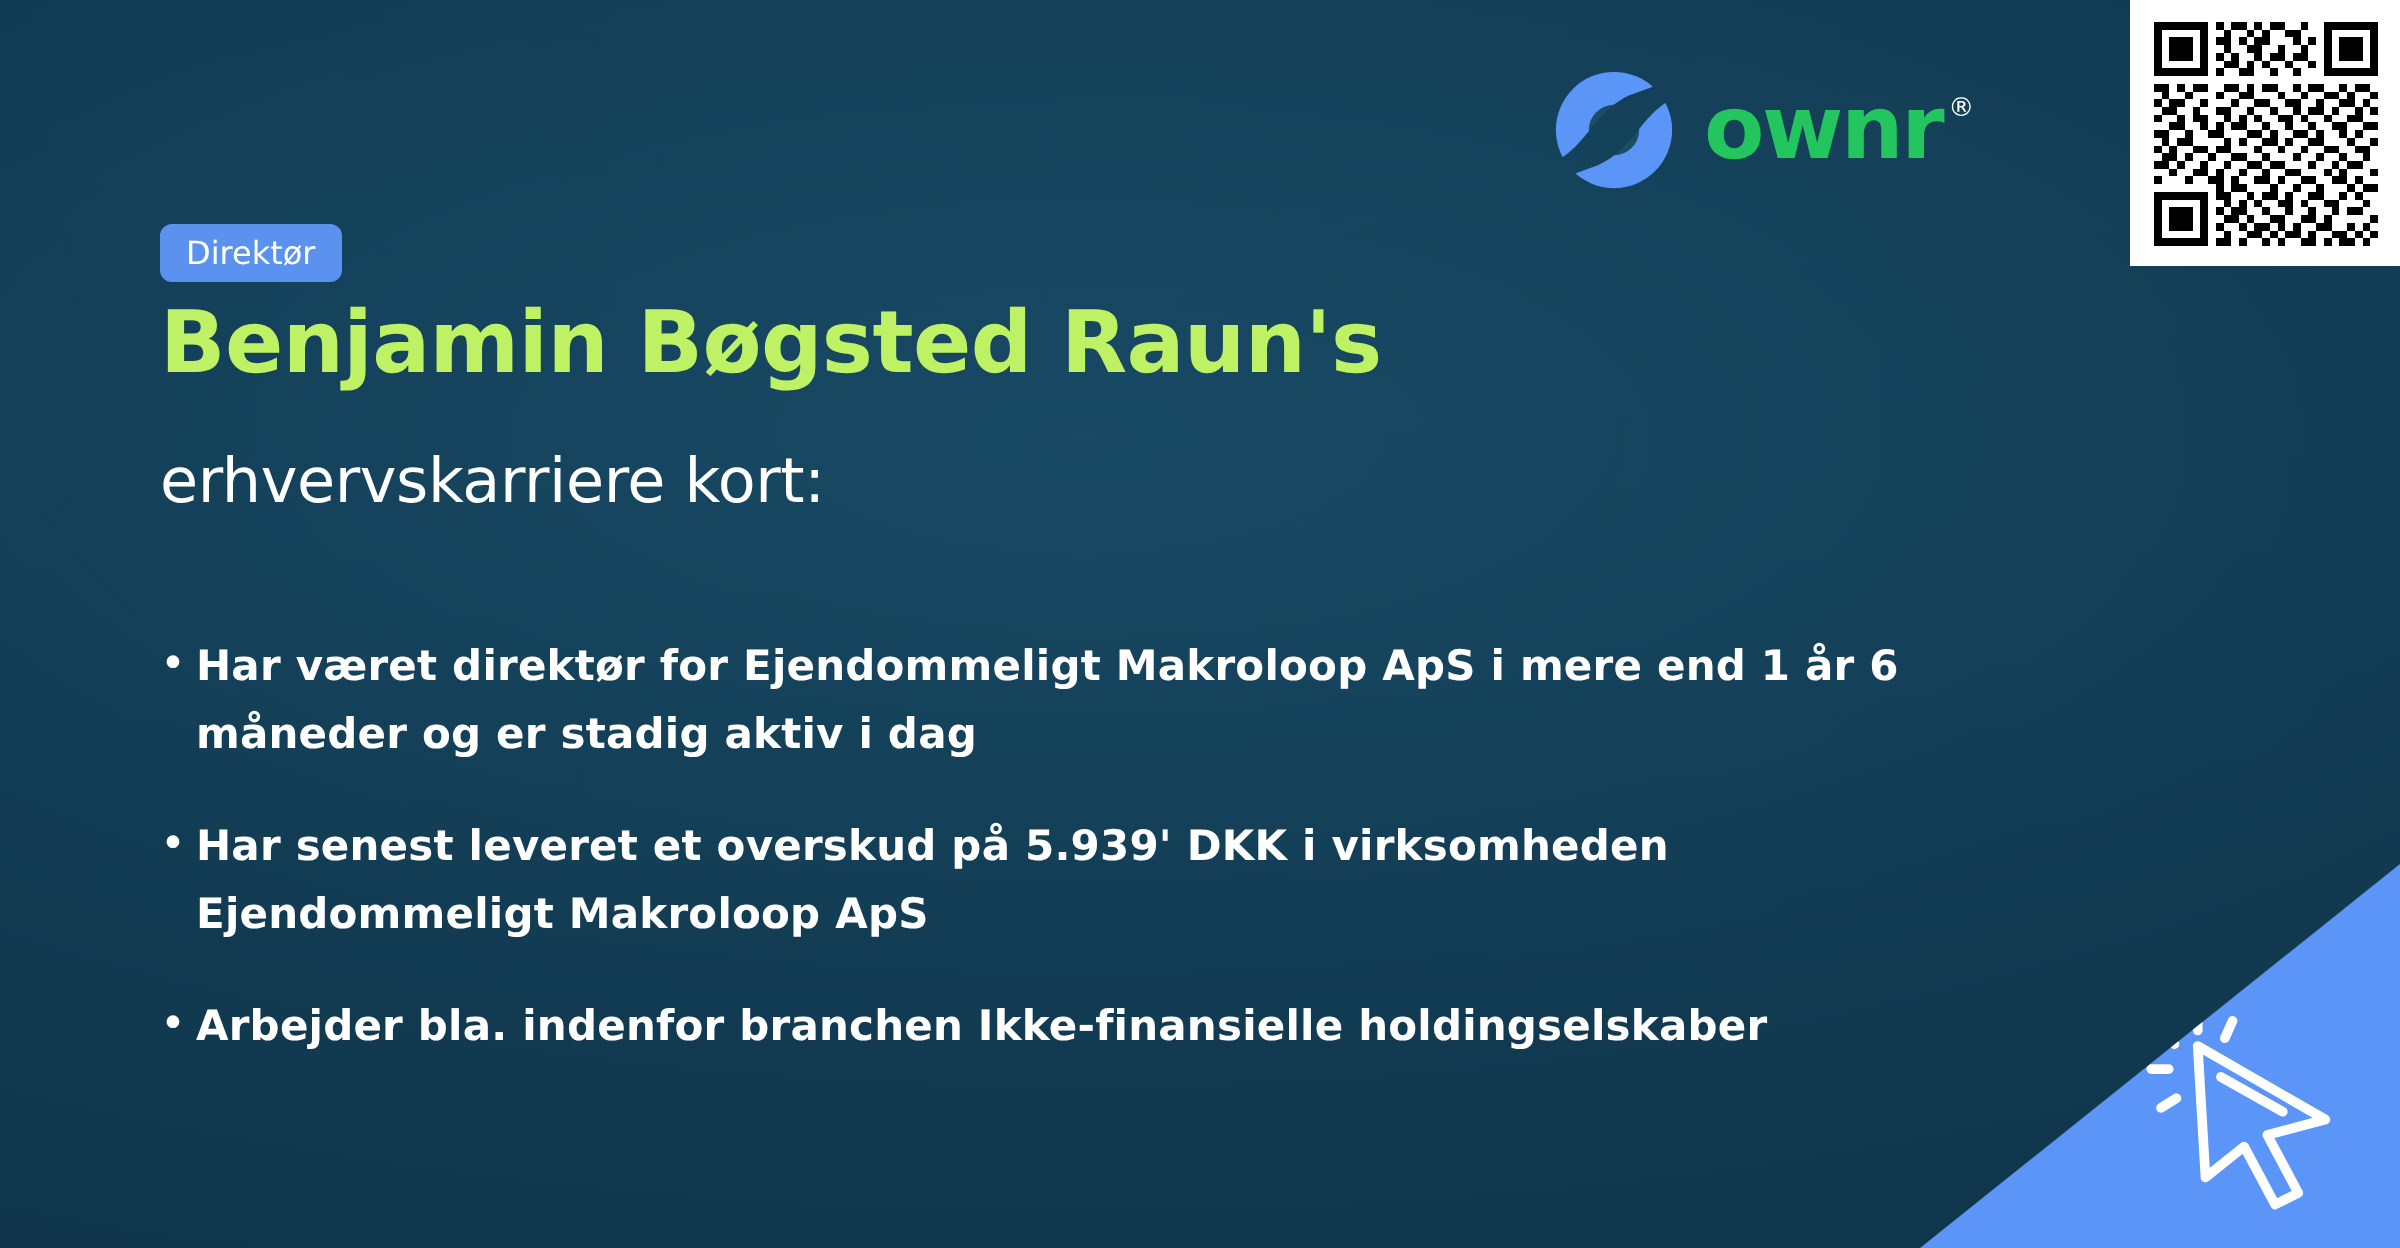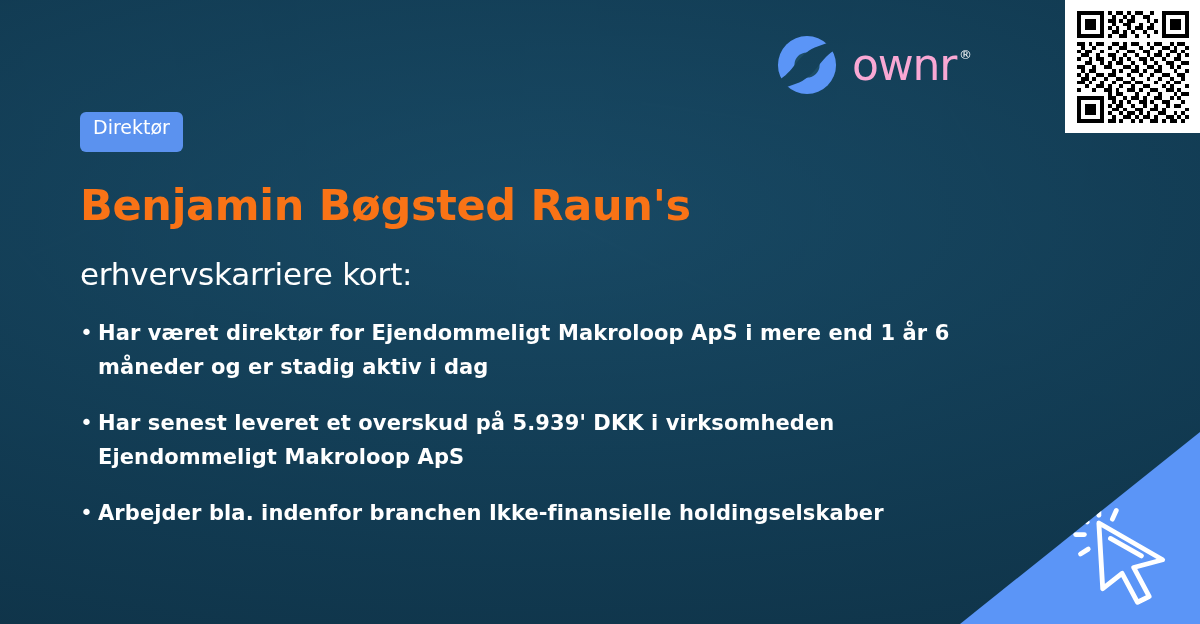--- a/index.html
+++ b/index.html
@@ -46,28 +46,28 @@
 
   
   .qr-panel{position:absolute;right:0;top:0;width:135px;height:133px;background:#ffffff;
             display:flex;align-items:center;justify-content:center;}
   .qr-code{width:112px;height:112px;display:block;}
 
   
   .logo{position:absolute;left:776px;top:34px;display:flex;align-items:center;gap:14px;}
   .logo-mark{width:62px;height:62px;display:block;}
   .logo-word{display:flex;align-items:flex-start;}
-  .logo-text{color:#f9a8d4;font-size:44px;font-weight:normal;letter-spacing:-1.2px;line-height:44px;}
+  .logo-text{color:#22c55e;font-size:44px;font-weight:bold;letter-spacing:-1.2px;line-height:44px;}
   .logo-reg{color:#ffffff;font-size:13px;line-height:16px;margin-left:3px;margin-top:4px;}
 
   
   .headline{position:absolute;left:80px;top:112px;width:880px;}
-  .badge{display:inline-block;background:#5b92ef;color:#ffffff;font-size:19px;
-         padding:4px 13px 14px;border-radius:6px;line-height:22px;}
-  .title{color:#f97316;font-size:43px;font-weight:bold;line-height:50px;margin-top:28px;letter-spacing:-.3px;}
+  .badge{display:inline-block;background:#5b92ef;color:#ffffff;font-size:16px;
+         padding:4px 13px 3px;border-radius:6px;line-height:22px;}
+  .title{color:#bef264;font-size:43px;font-weight:bold;line-height:50px;margin-top:6px;letter-spacing:-.3px;}
   .subtitle{color:#ffffff;font-size:31px;font-weight:normal;line-height:40px;margin-top:24px;letter-spacing:-.2px;}
 
   
   .bullets{position:absolute;left:80px;top:316px;width:900px;}
   .bullet{display:flex;align-items:flex-start;margin-bottom:22px;}
   .bullet:last-child{margin-bottom:0;}
   .dot{color:#ffffff;font-size:22px;line-height:34px;width:18px;flex:0 0 18px;}
   .btext{color:#ffffff;font-size:21px;font-weight:bold;line-height:34px;letter-spacing:.1px;}
 
   

